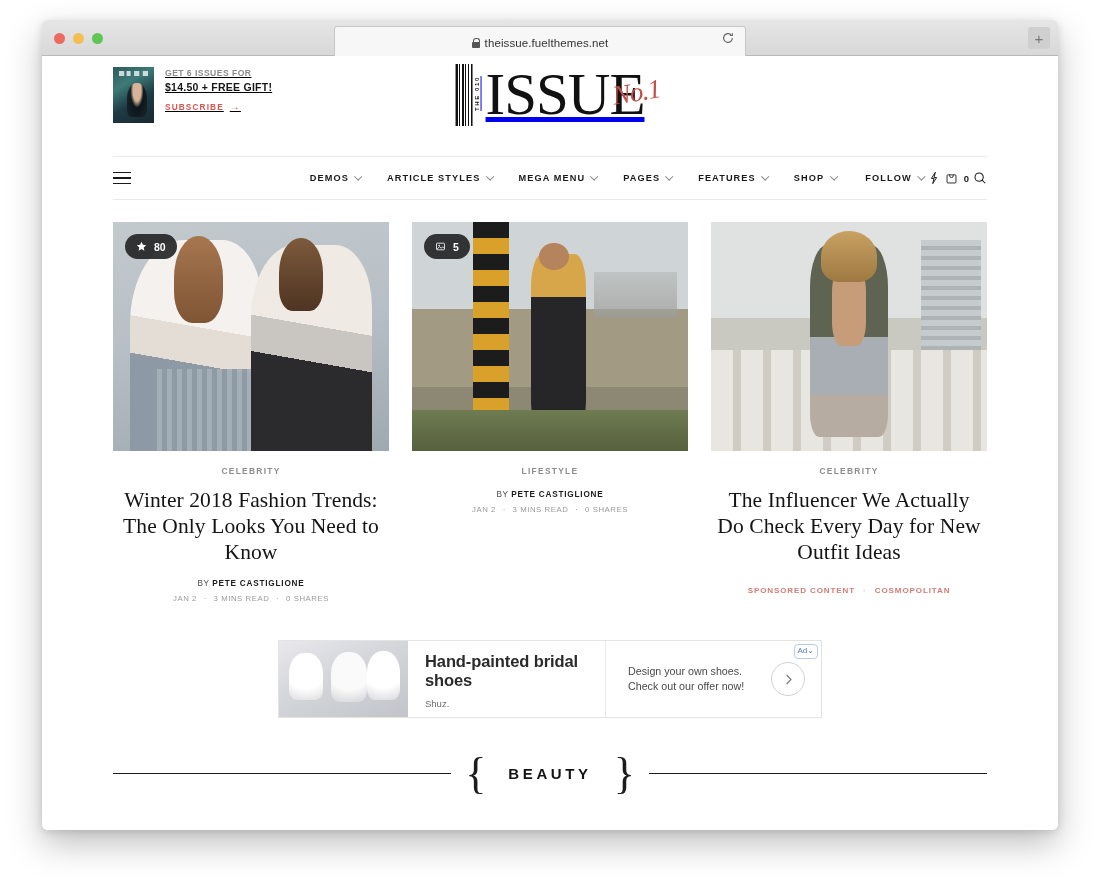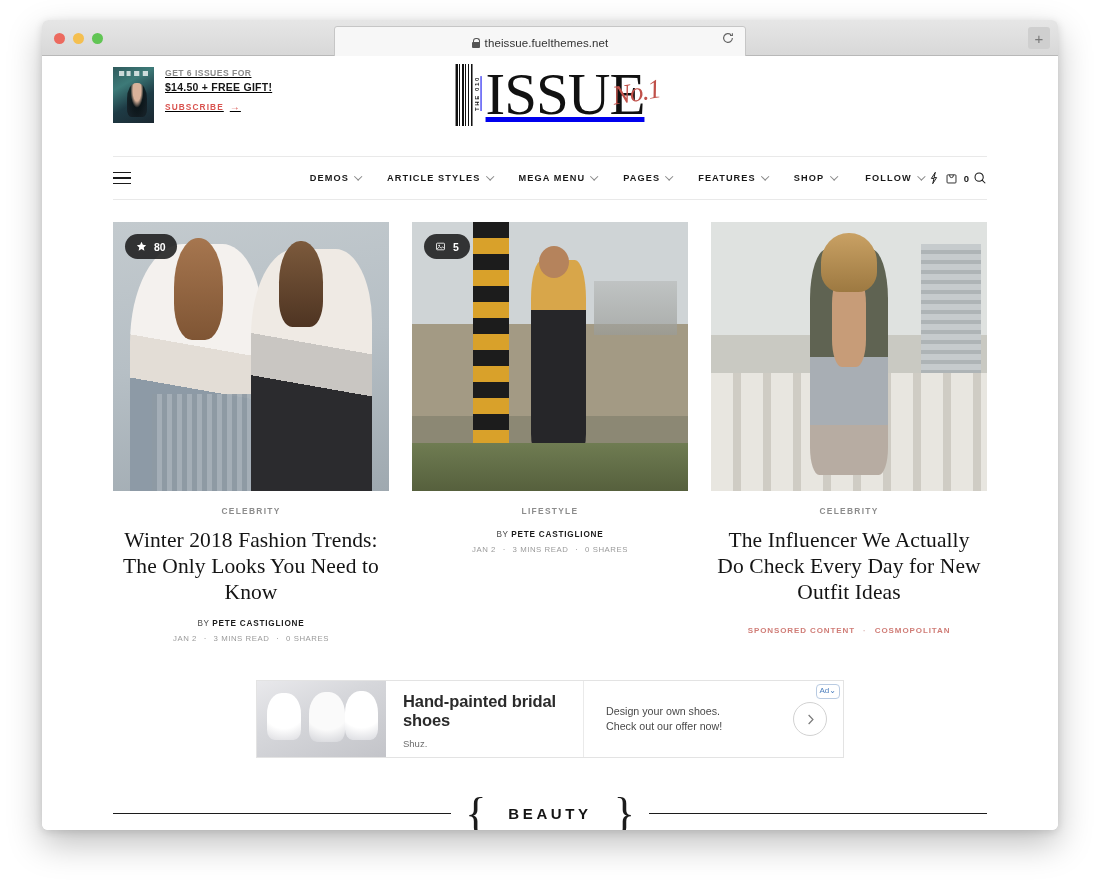--- a/index.html
+++ b/index.html
@@ -217,21 +217,21 @@
   }
   .icon-btn { display: flex; align-items: center; color: #1a1a1a; }
   .bag-count { font-size: 9.5px; font-weight: 700; margin-left: 6px; color: #191919; }
 
   
   .grid {
     display: flex; gap: 23px; margin-top: 22px;
   }
   .card { width: 276px; }
   .card-media {
-    position: relative; width: 276px; height: 269px; overflow: hidden; padding-left: 20px;
+    position: relative; width: 276px; height: 229px; overflow: hidden; padding-left: 20px;
   }
 
   
   .photo1 { background: linear-gradient(170deg,#c3cace 0%,#b6bfc5 48%,#9fa9b0 100%); position:absolute; inset:0; }
   .photo1::before {
     content:""; position:absolute; left:6%; top:8%; width:48%; height:92%;
     background: linear-gradient(190deg,#f4f1ee 0 42%, #e3ddd6 42% 58%, #8d9aa6 58% 100%);
     border-radius: 40% 30% 0 0;
   }
   .photo1::after {
@@ -331,21 +331,21 @@
   .card-meta .sep { padding: 0 4px; }
   .card-sponsor {
     margin-top: 21px; font-size: 8px; letter-spacing: 0.9px;
     color: #d07d77; font-weight: 600;
   }
   .card-sponsor .sep { padding: 0 5px; color: #ddb9b6; }
 
   
   .ad-wrap { margin-top: 37px; display: flex; justify-content: center; }
   .ad {
-    width: 588px; height: 78px; background: #fff;
+    width: 544px; height: 78px; background: #fff;
     border: 1px solid #e3e3e3; display: flex; position: relative;
   }
   .ad-img {
     width: 129px; height: 100%;
     background: linear-gradient(155deg,#e9e9ec 0%,#d6d7db 40%,#c3c4c9 100%);
     position: relative; overflow: hidden; flex: none;
   }
   .ad-img::before {
     content:""; position:absolute; left:8%; top:16%; width:26%; height:62%;
     background: radial-gradient(circle at 50% 30%, #fff 0 58%, #dcdce0 100%);

